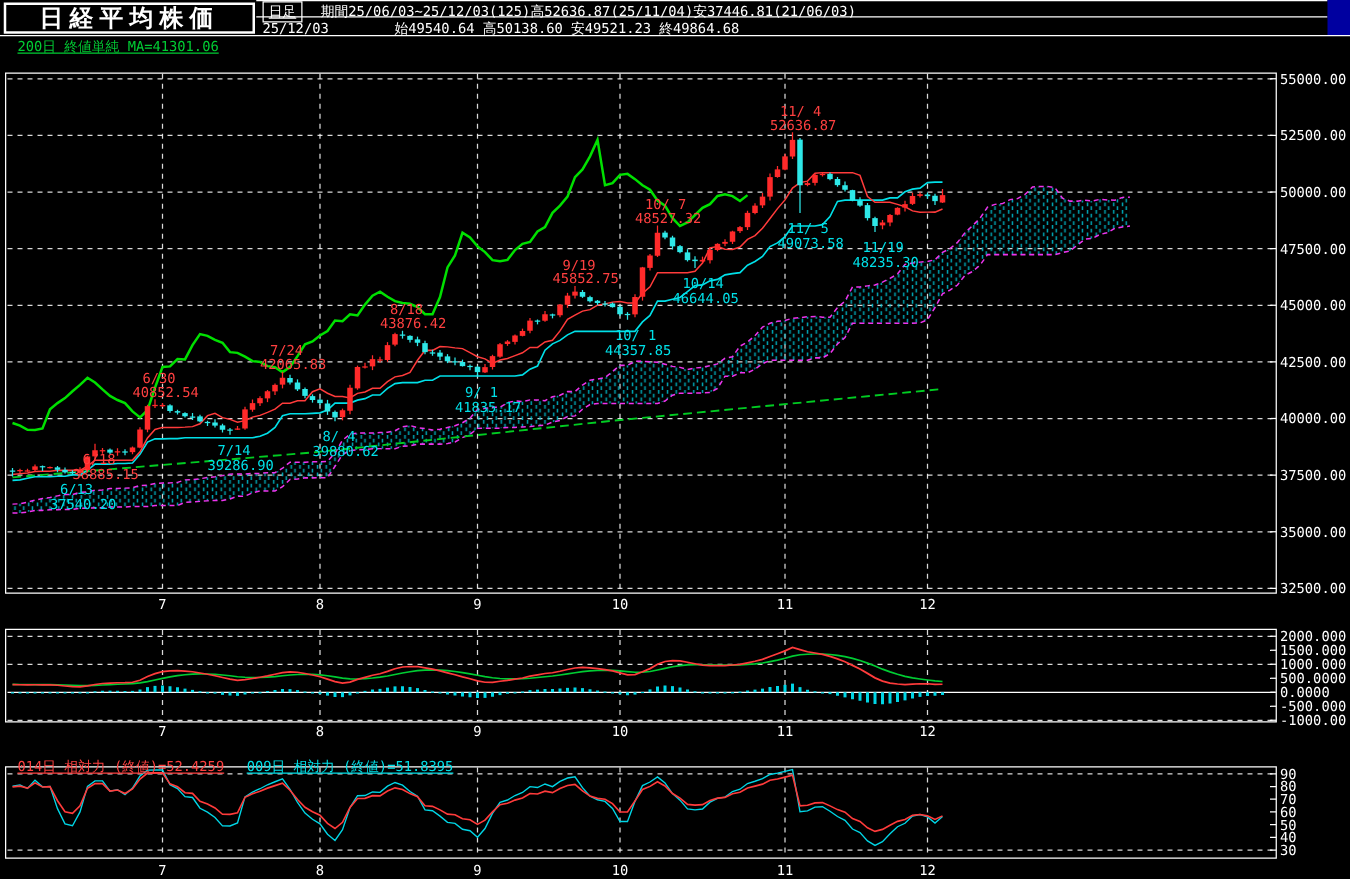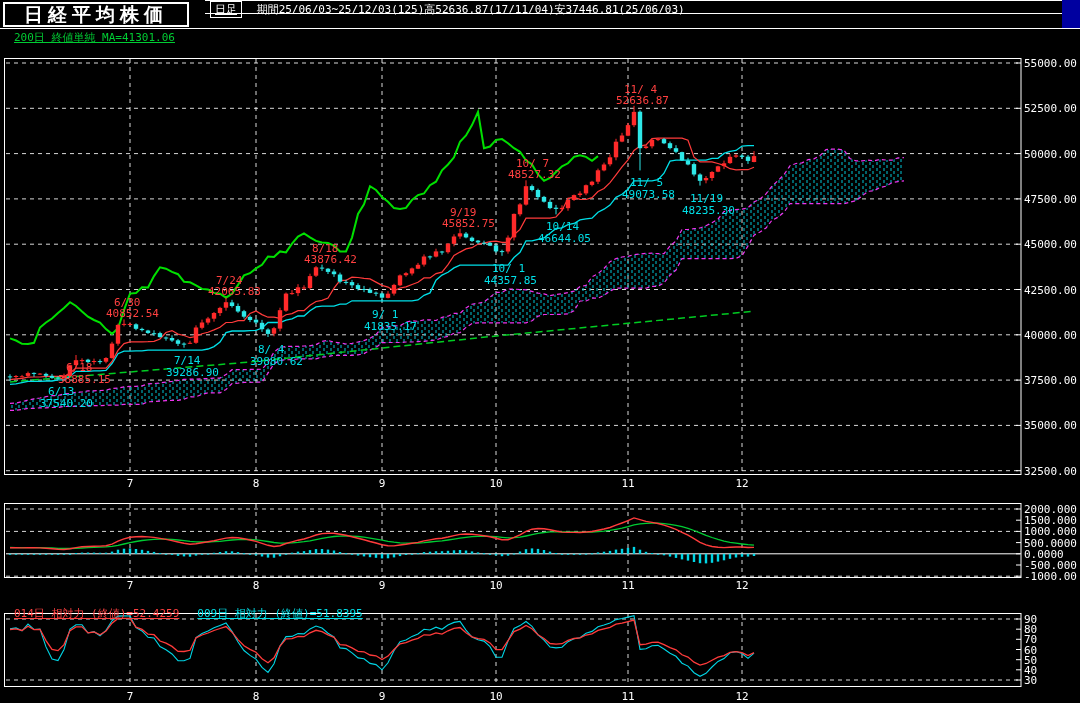--- a/index.html
+++ b/index.html
@@ -1,21 +1,21 @@
 <!DOCTYPE html>
 <html><head>
 <meta charset="utf-8">
 <style>
   html,body{margin:0;padding:0;background:#000;}
   .stage{position:relative;width:1080px;height:703px;background:#000;overflow:hidden;
          font-family:"DejaVu Sans Mono","Liberation Mono",monospace;}
   .stage *{box-sizing:border-box;}
   svg{position:absolute;left:0;top:0;}
   svg text{font-size:11px;font-family:"DejaVu Sans Mono","Liberation Mono",monospace;}
-  .title-box{position:absolute;left:3px;top:2px;width:186px;height:25px;border:2px solid #fff;
+  .title-box{position:absolute;left:3px;top:2px;width:201px;height:25px;border:2px solid #fff;
              display:flex;align-items:center;justify-content:center;background:#000;}
   .title-box span{color:#fff;font-size:19px;font-weight:bold;letter-spacing:5px;
                   font-family:"DejaVu Sans","Liberation Sans",sans-serif;}
   .hdr1{position:absolute;left:210px;top:1px;color:#fff;font-size:11px;white-space:nowrap;}
   .tf{border:1px solid #fff;padding:0 4px;margin-right:8px;display:inline-block;text-decoration:underline;}
   .hdr2{position:absolute;left:210px;top:15px;color:#fff;font-size:11px;white-space:nowrap;}
   .hdr2 .gap{margin-left:46px;}
   .hline{position:absolute;height:1px;background:#fff;}
   .navy{position:absolute;left:1062px;top:0;width:18px;height:28px;background:#0000a0;}
   .legend{position:absolute;left:14px;font-size:11px;white-space:nowrap;}
@@ -609,23 +609,27 @@
         <rect x="4.5" y="613.5" width="1016.5" height="73" fill="none" stroke="#fff"></rect>
       </g>
     </svg>
 
   <div class="hline" style="top:0;left:205px;width:857px"></div>
   <div class="title-box">
     <span>日経平均株価</span>
   </div>
   <div class="hdr1">
     <span class="tf">日足</span>
-    <span>期間25/06/03~25/12/03(125)高52636.87(17/11/04)安37446.81(25/06/03)</span>
+    <span>期間25/06/03~25/12/03(125)高52636.87(25/11/04)安37446.81(21/06/03)</span>
   </div>
   <div class="hline" style="top:13px;left:205px;width:857px"></div>
+  <div class="hdr2">
+    <span>25/12/03</span>
+    <span class="gap">始49540.64 高50138.60 安49521.23 終49864.68</span>
+  </div>
   <div class="hline" style="top:28px;left:0;width:1080px"></div>
   <div class="navy"></div>
 
   <div class="legend" style="top:30px">
     <span style="color: rgb(0, 204, 51);">200日 終値単純 MA=41301.06</span>
   </div>
   <div class="legend" style="top:606px">
     <span style="color: rgb(255, 64, 64);">014日 相対力 (終値)=52.4259</span><span style="color: rgb(0, 224, 232);">009日 相対力 (終値)=51.8395</span>
   </div>
 </div>

